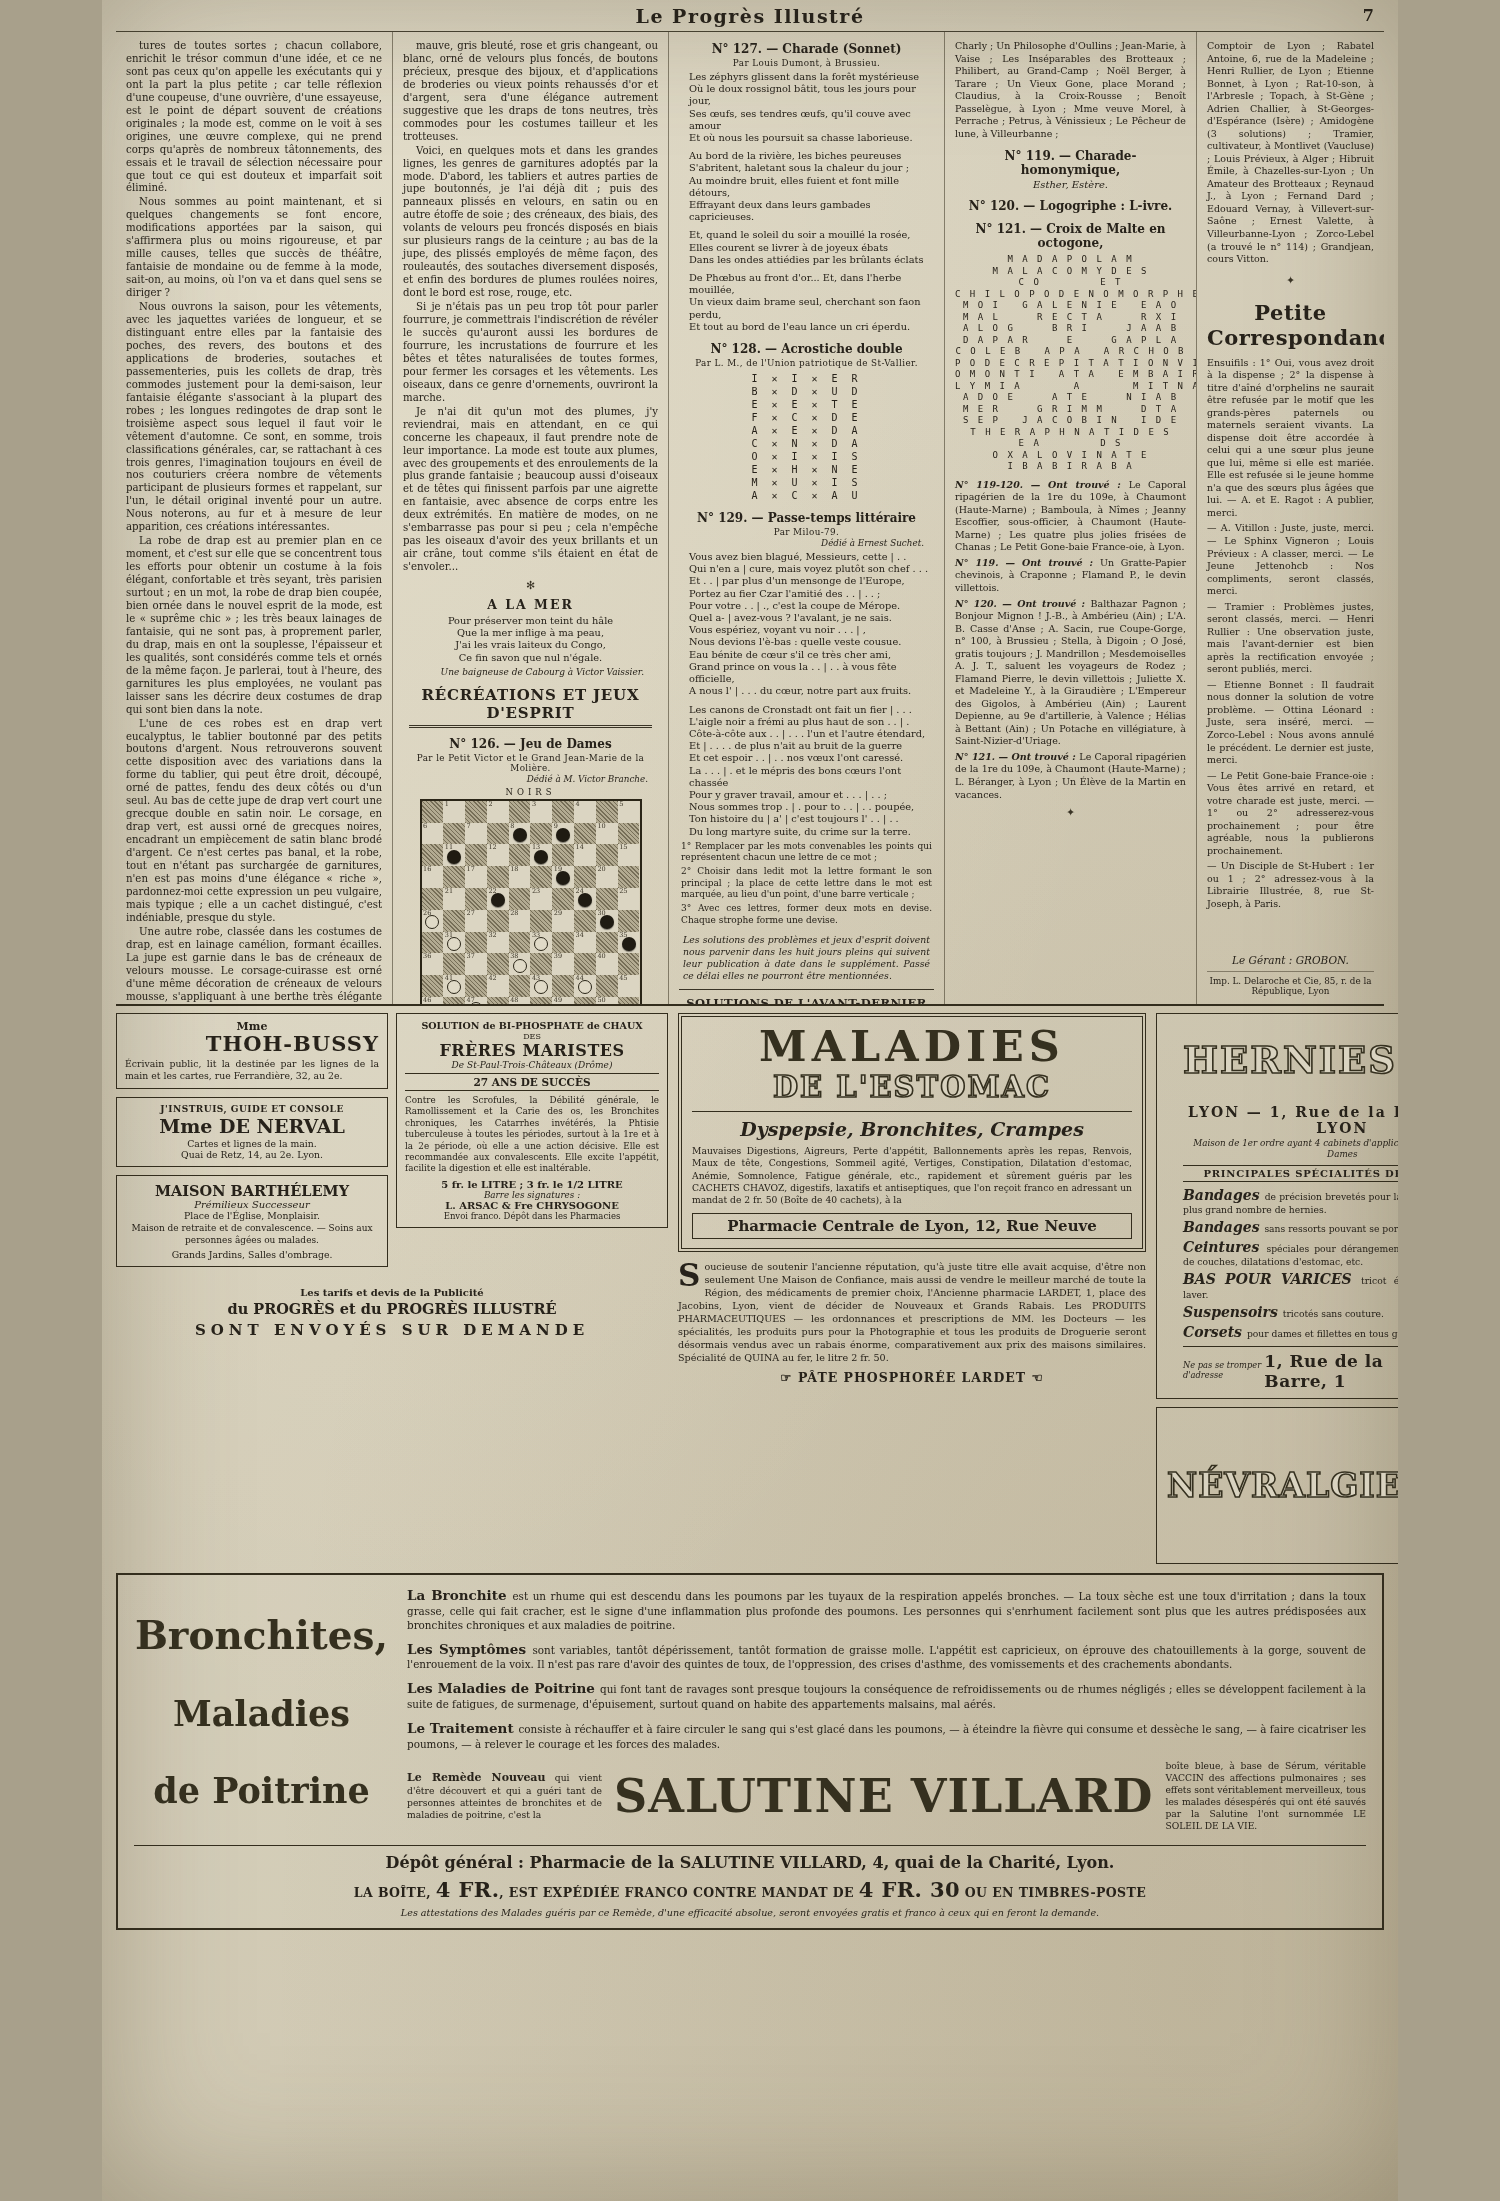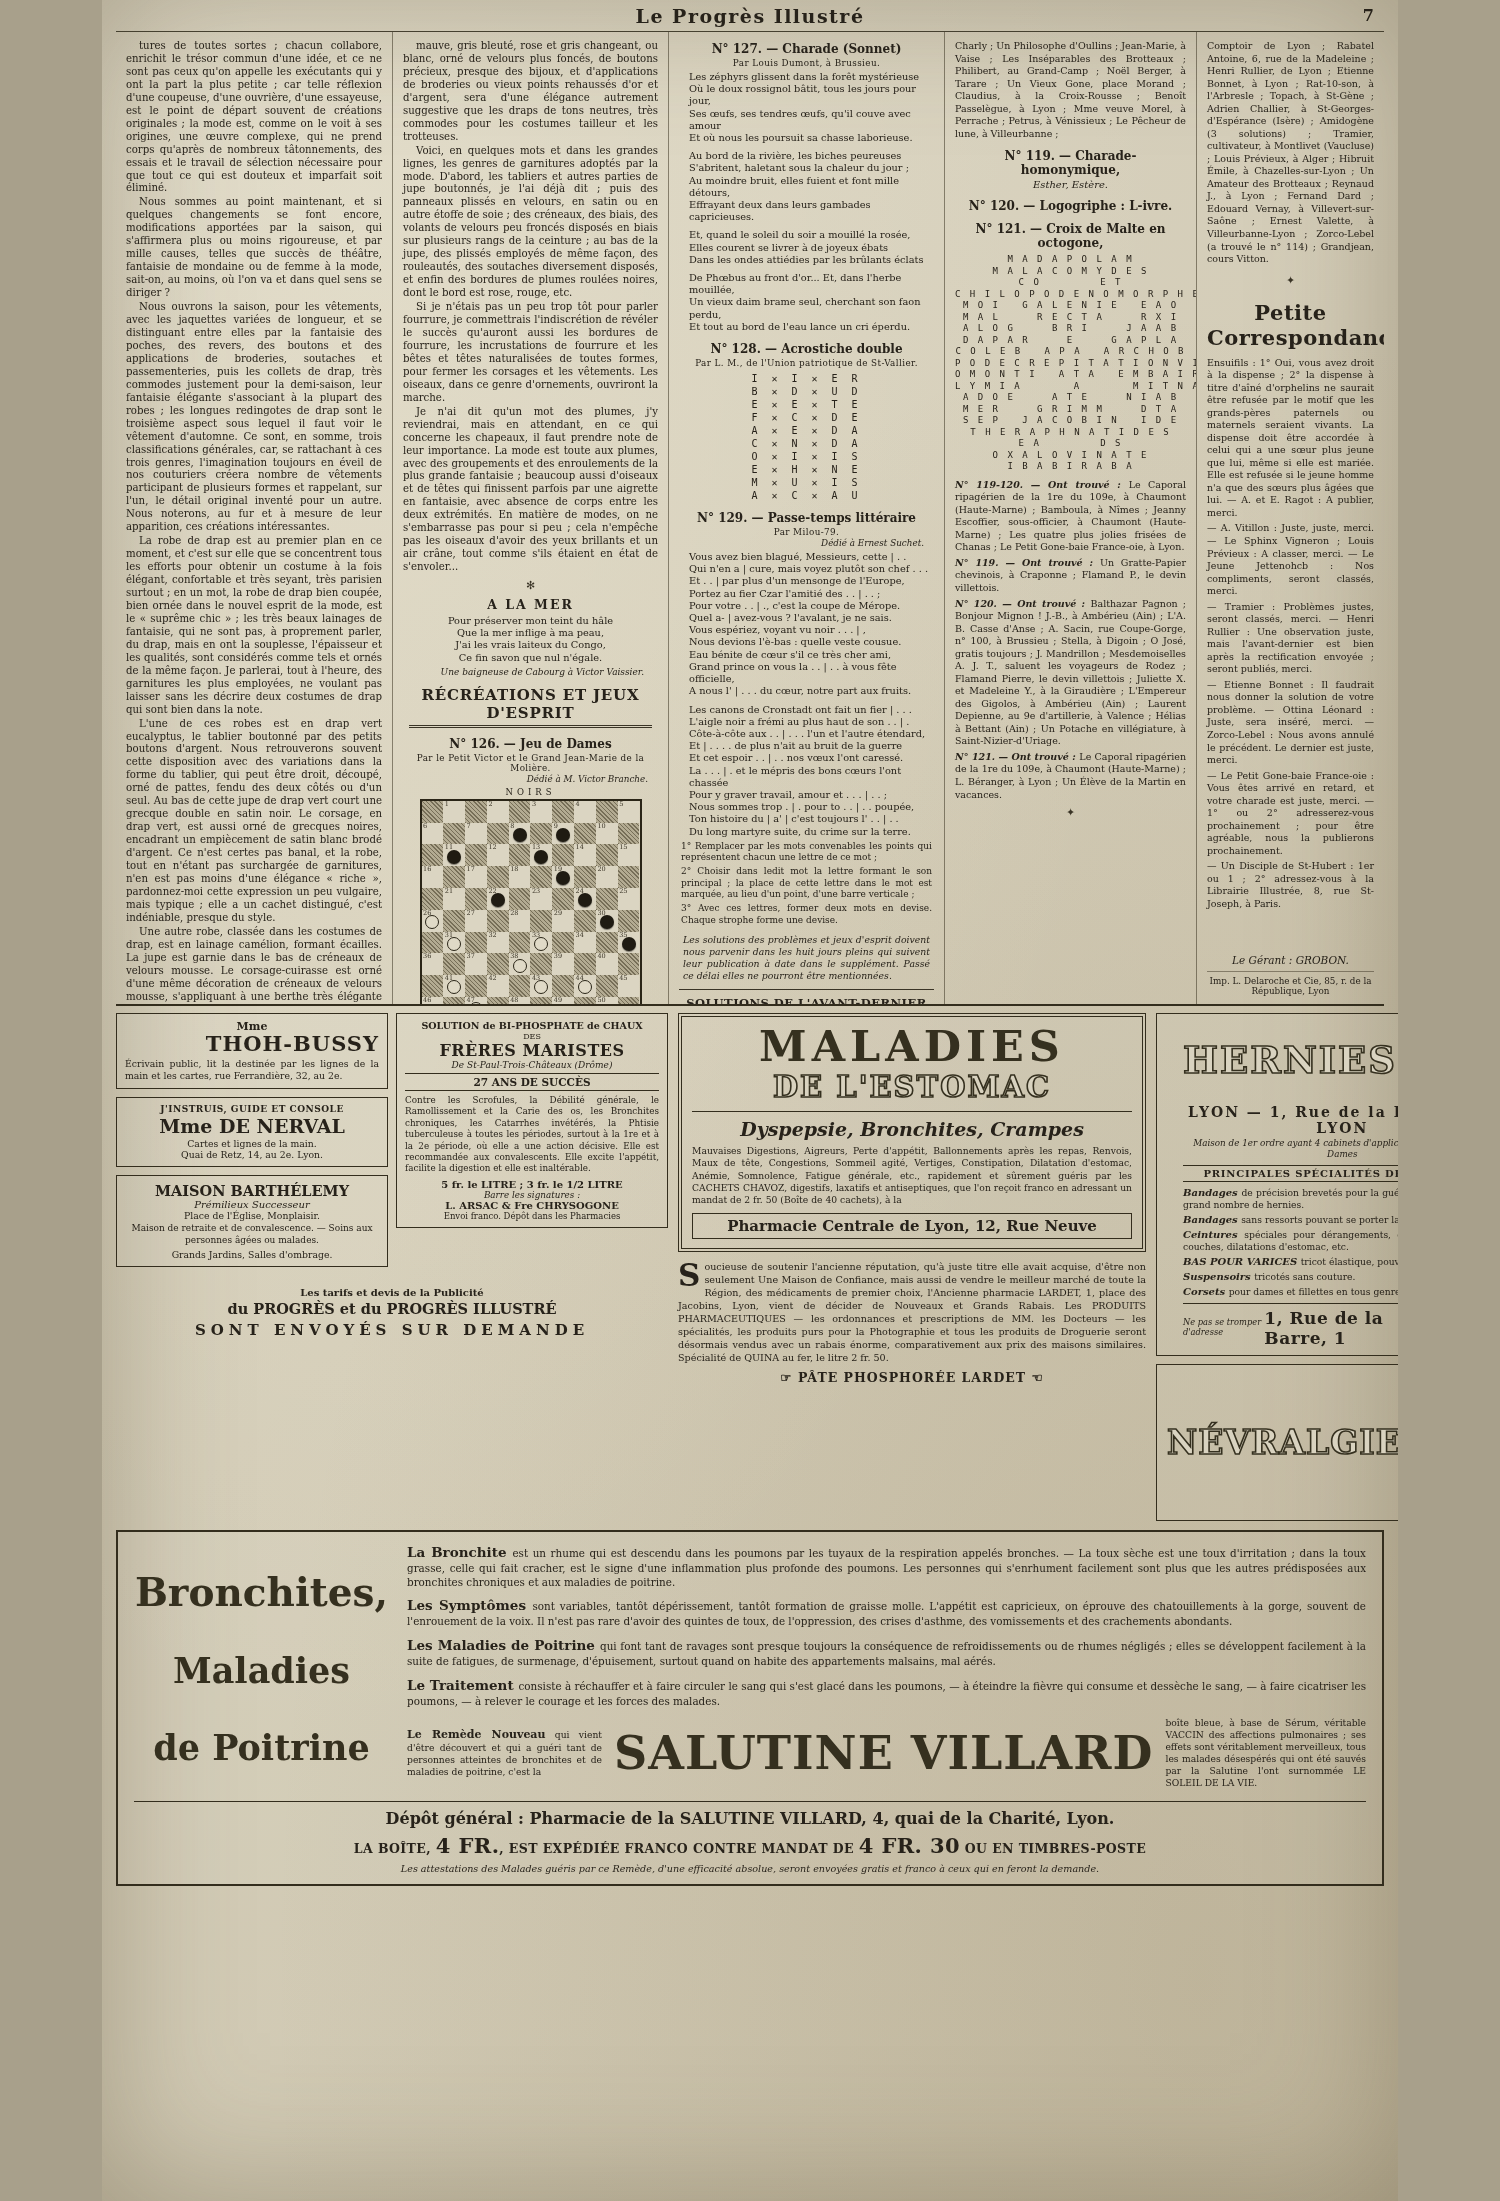--- a/index.html
+++ b/index.html
@@ -103,21 +103,21 @@
 .hernies-top{display:flex;justify-content:space-between;align-items:center;gap:8px;}
 .hernies-name{font-size:37px;letter-spacing:2px;line-height:1;}
 .hernies-maison{text-align:center;flex:1;}
 .hm1{font-size:12px;font-weight:bold;letter-spacing:3px;}
 .hm2{font-size:16px;font-weight:bold;letter-spacing:1px;}
 .hm3{font-size:7.8px;letter-spacing:.5px;margin-top:1px;}
 .hern-band{font-size:14px;font-weight:bold;text-align:center;letter-spacing:2px;margin:4px 0 2px;}
 .hern-note{font-size:8.8px;font-style:italic;text-align:center;line-height:1.25;}
 .hern-spec{font-size:10px;font-weight:bold;text-align:center;letter-spacing:.8px;border-top:1px solid #332d1d;border-bottom:1px solid #332d1d;padding:2px 0;margin:5px 0 4px;}
 .hern-items p{font-size:9.2px;text-align:justify;line-height:1.3;margin-bottom:2px;}
-.hern-items b{font-size:10px;}
+.hern-items b{font-size:14px;}
 .hern-foot{display:flex;justify-content:space-between;align-items:center;border-top:1px solid #332d1d;margin-top:5px;padding-top:4px;}
 .hf-note{font-size:8.3px;font-style:italic;width:95px;line-height:1.2;}
 .hf-addr{font-size:17px;font-weight:bold;letter-spacing:.5px;}
 .hf-right{font-size:8.3px;font-style:italic;width:70px;text-align:right;line-height:1.2;}
 .nevralgies-box{border:1.5px solid #332d1d;margin-top:8px;padding:8px 10px;display:flex;gap:10px;align-items:center;background:rgba(255,255,255,.05);}
 .nev-name{font-size:33px;letter-spacing:1px;flex:none;}
 .nev-text{font-size:8.9px;line-height:1.3;text-align:justify;}
 .grains-box{border:1.5px solid #332d1d;padding:5px 8px;text-align:center;margin-bottom:8px;background:rgba(255,255,255,.05);}
 .grains-l1{font-size:13px;}
 .grains-l1 .g-pre{font-style:italic;font-size:10.5px;}

